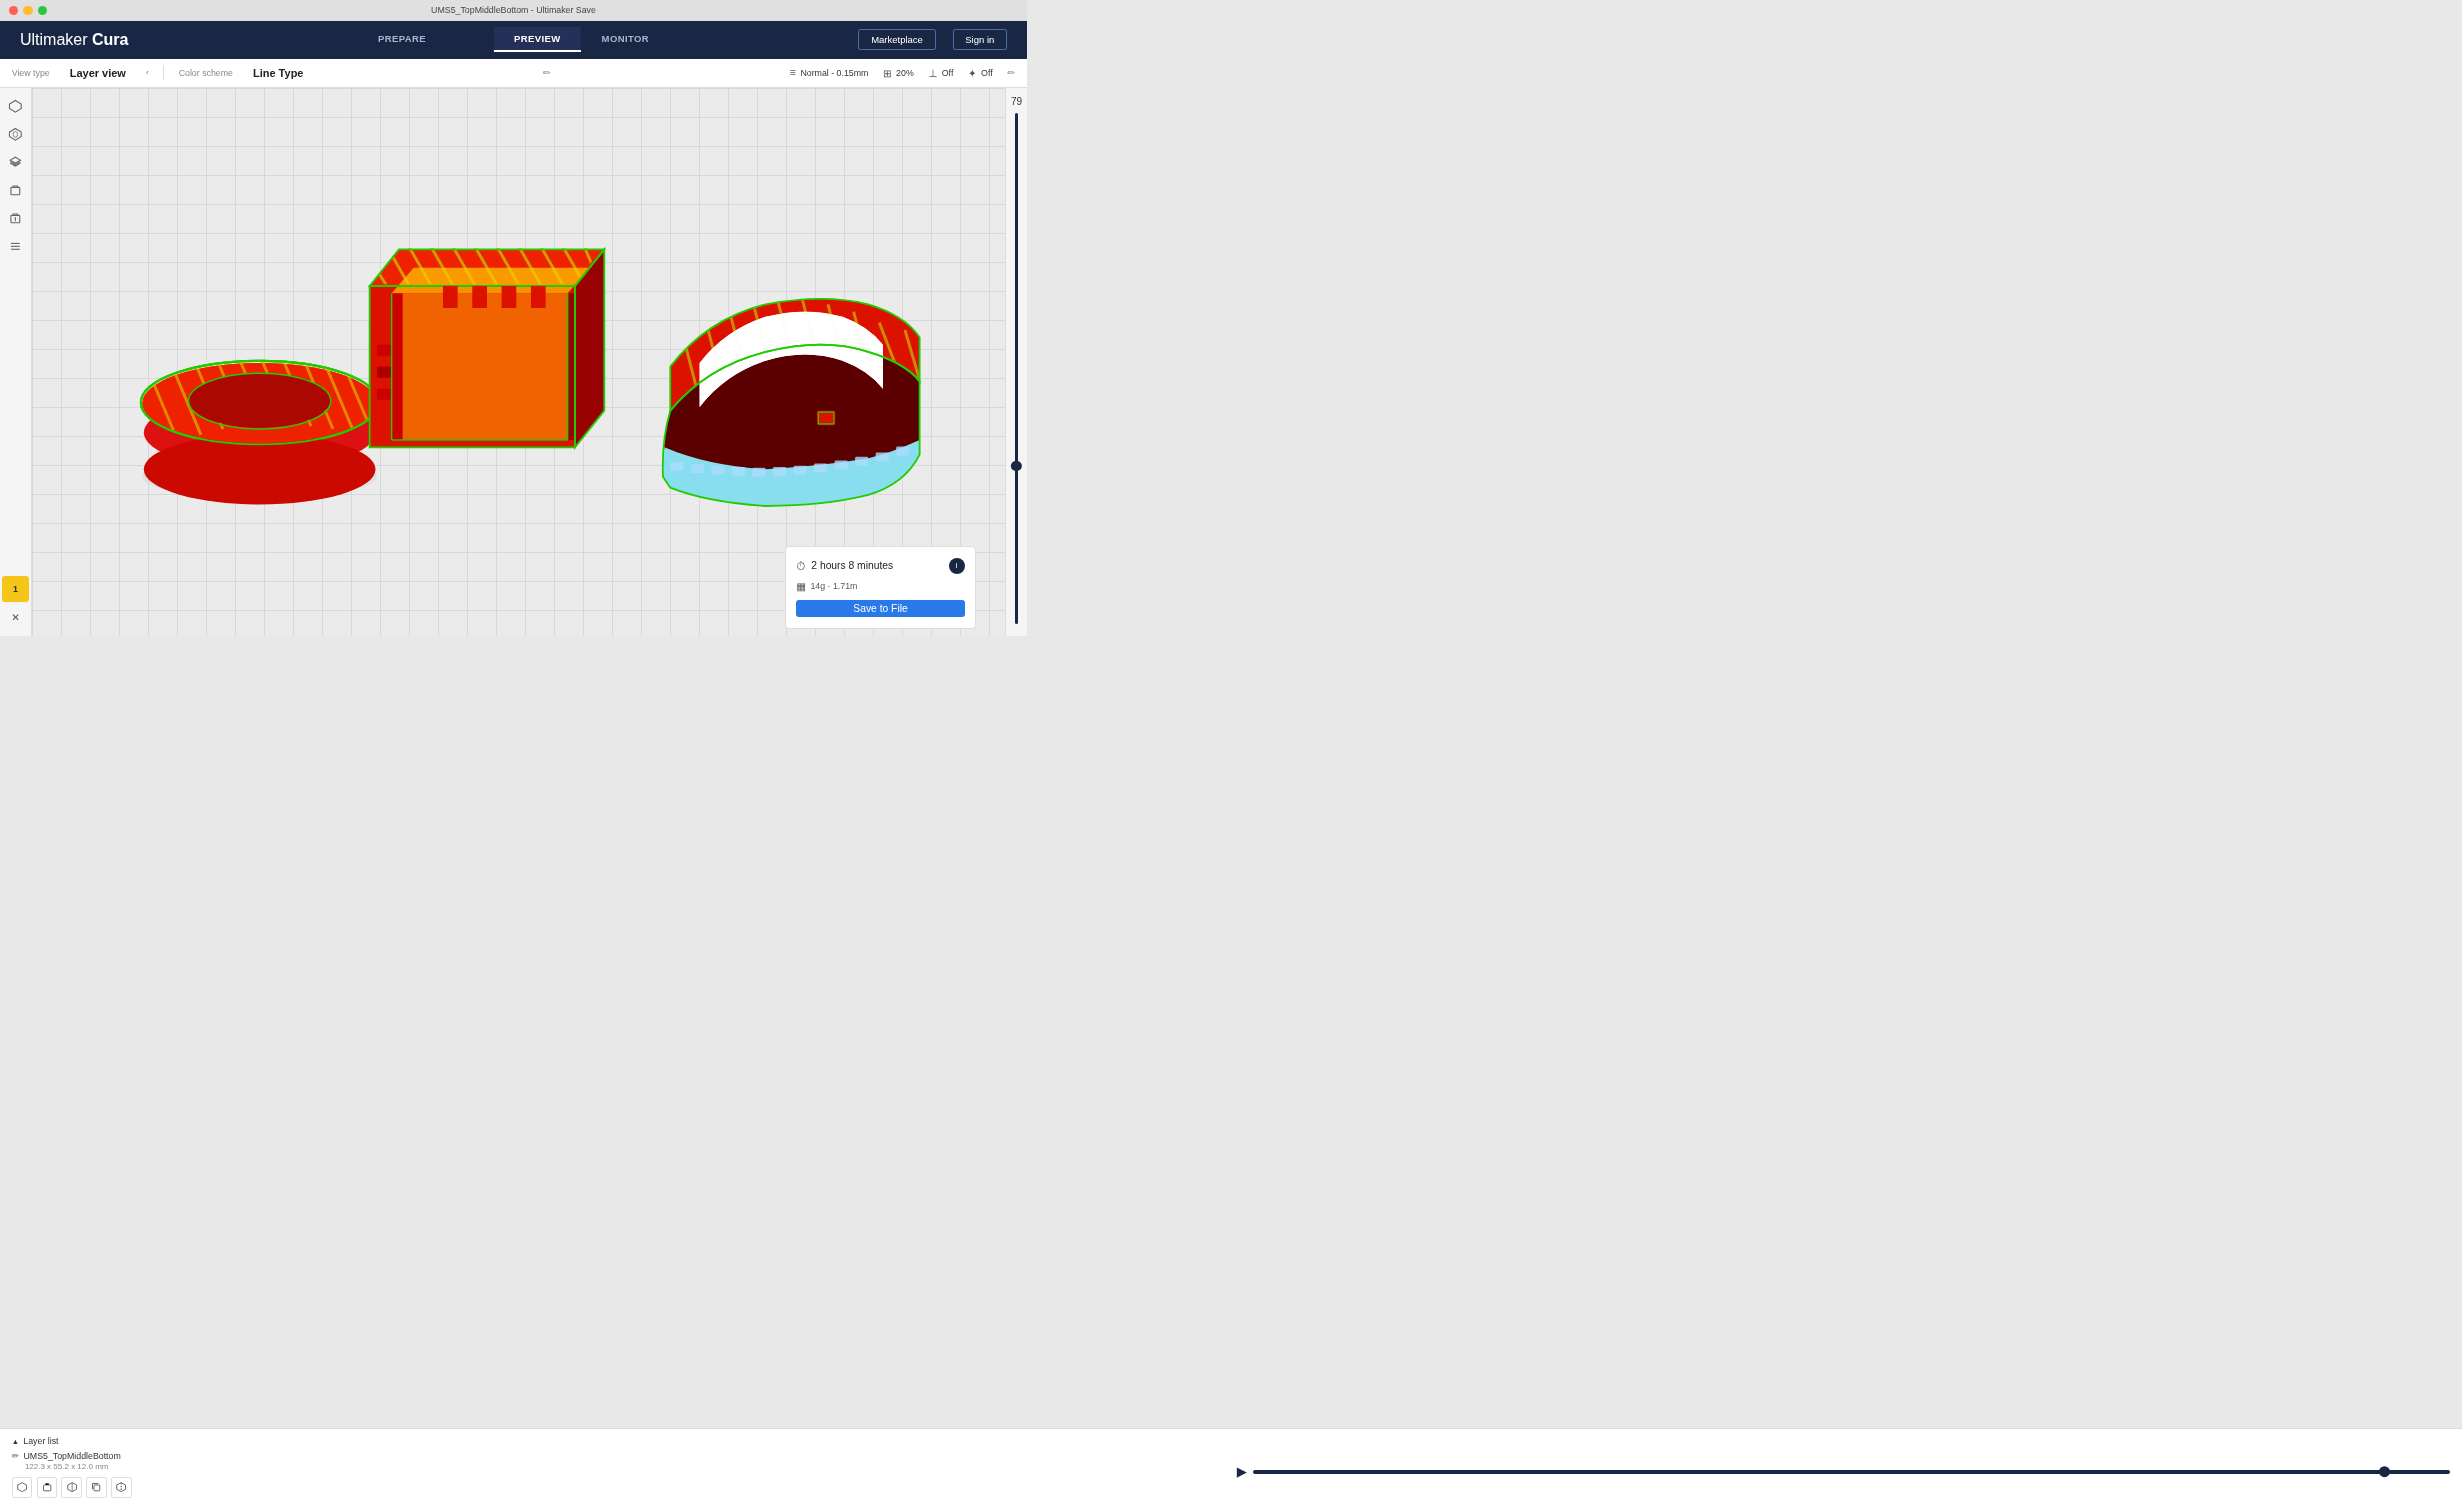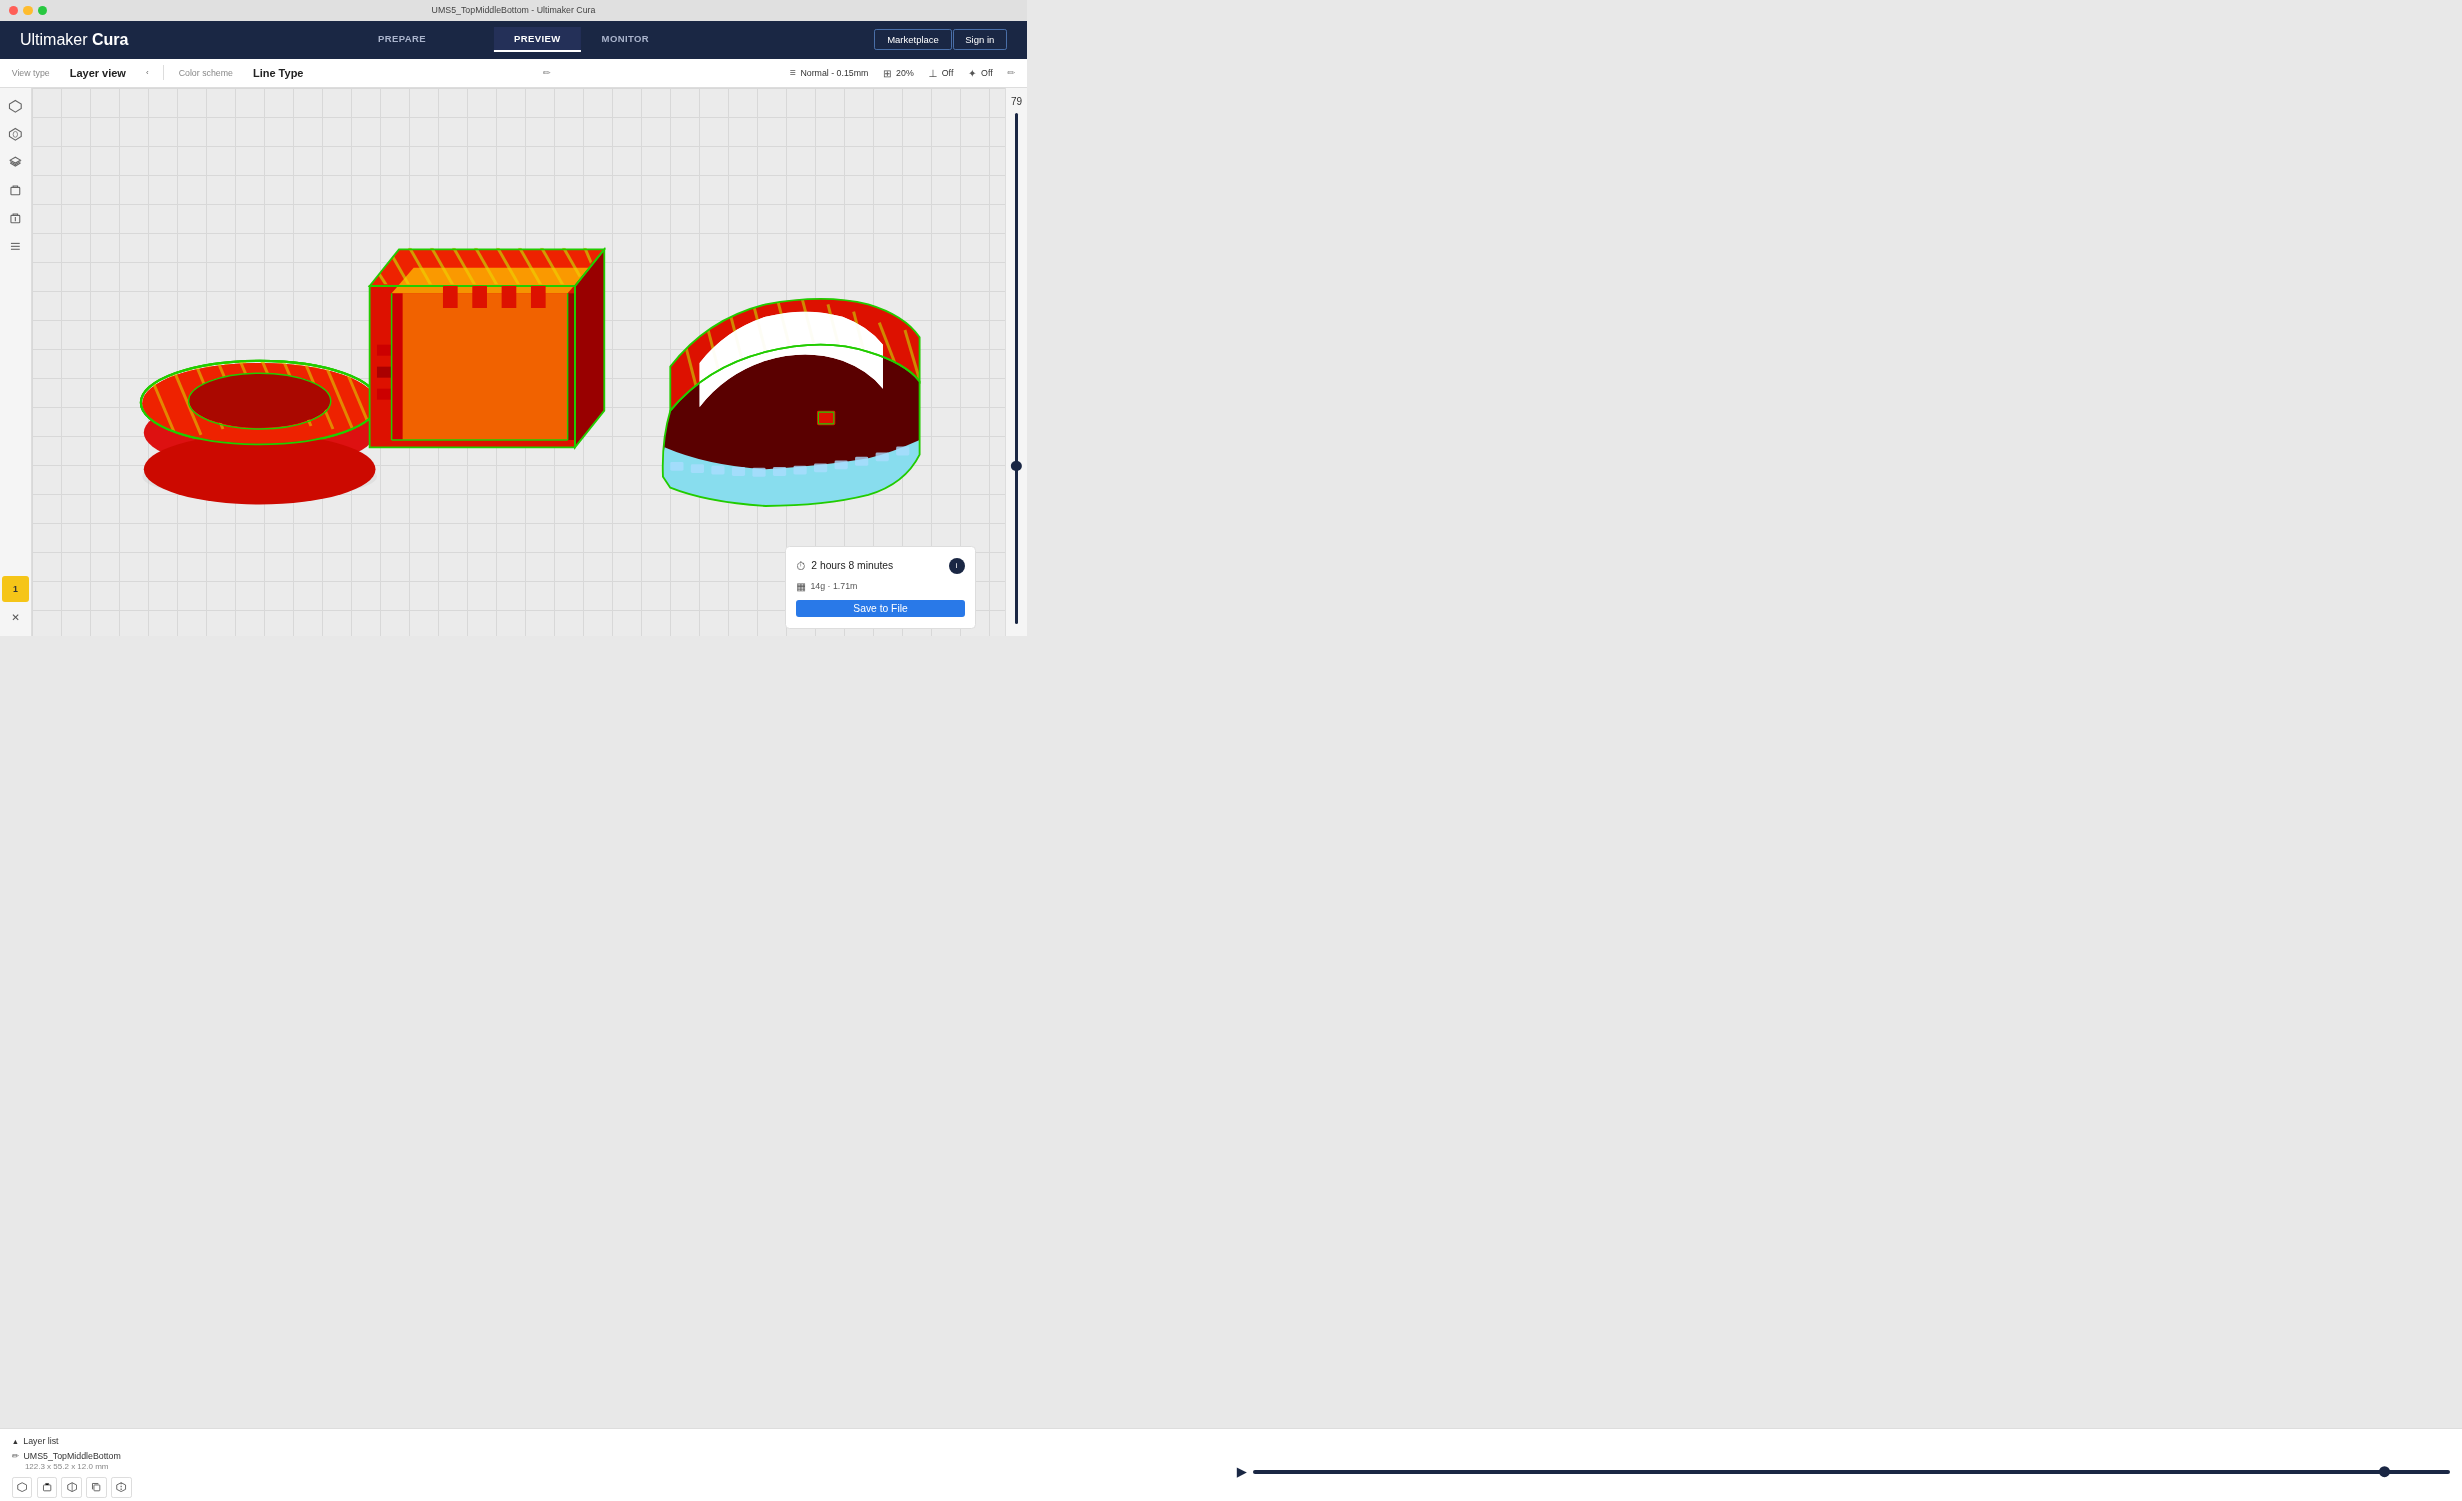--- a/index.html
+++ b/index.html
@@ -78,21 +78,21 @@
       border-bottom: 2.2px solid transparent;
     }
     .nav-tab.active {
       color: white;
       background: #243058;
       border-bottom: 2.2px solid white;
       margin-left: 47px;
     }
     .nav-right {
       display: flex;
-      gap: 1px;
+      gap: 17px;
       margin-left: auto;
     }
     .btn-marketplace {
       border: 1.1px solid #4a6fa8;
       background: transparent;
       color: white;
       padding: 4.4px 11.7px;
       font-size: 9.5px;
       border-radius: 2.2px;
       cursor: pointer;
@@ -410,21 +410,21 @@
   </style>
 </head>
 <body>
 
 <div id="titlebar">
   <div class="traffic-lights">
     <div class="traffic-light tl-red"></div>
     <div class="traffic-light tl-yellow"></div>
     <div class="traffic-light tl-green"></div>
   </div>
-  <span class="title-text">UMS5_TopMiddleBottom - Ultimaker Cura</span>
+  <span class="title-text">UMS5_TopMiddleBottom - Ultimaker Save</span>
 </div>
 
 <div id="menubar">
   <div id="app-title">
     <span>Ultimaker</span>
     <strong>Cura</strong>
   </div>
 
   <div class="nav-tabs">
     <div class="nav-tab">PREPARE</div>

